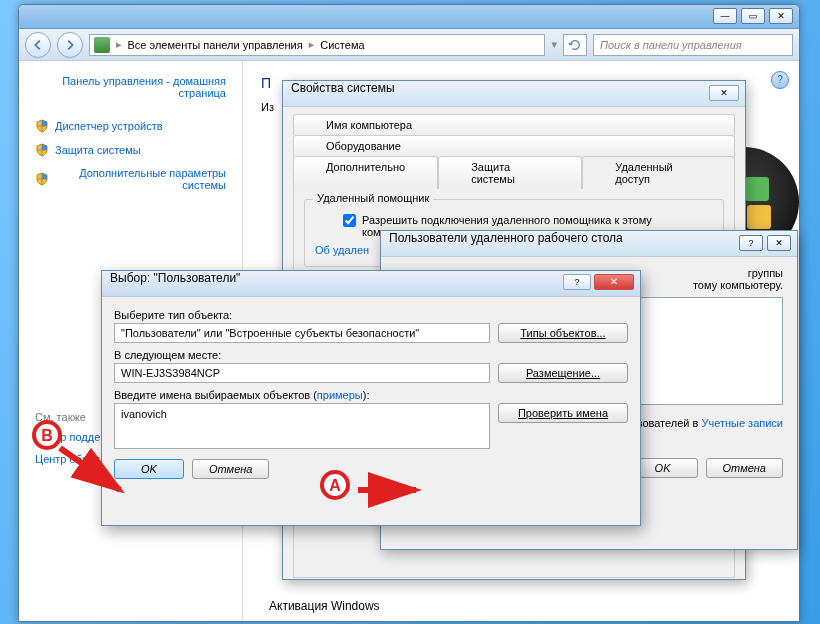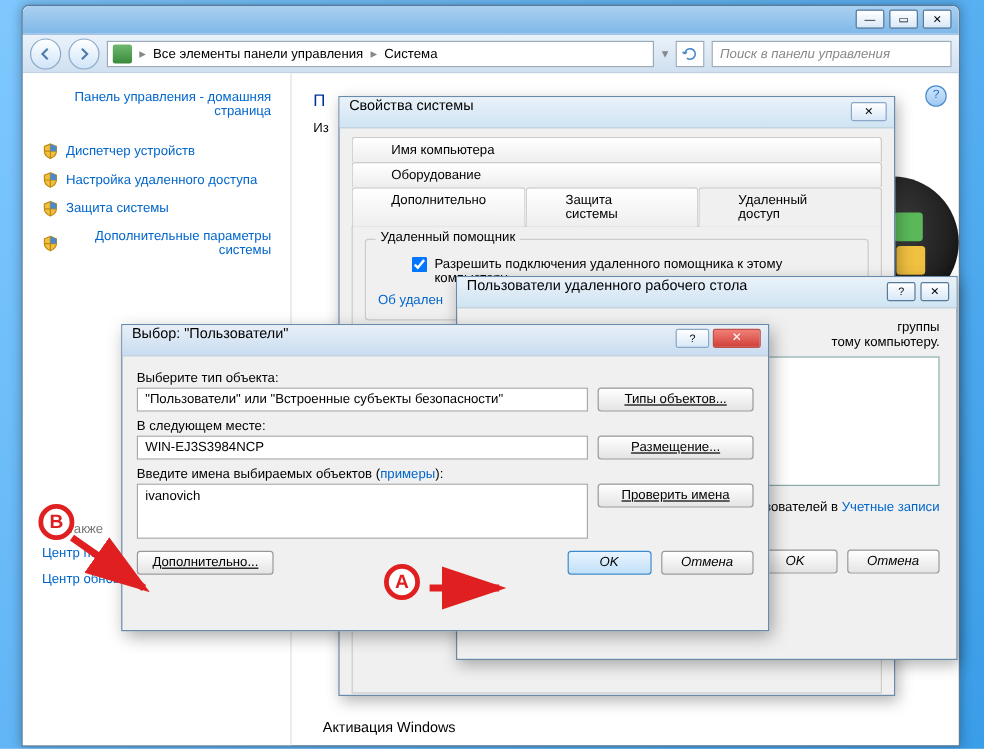--- a/index.html
+++ b/index.html
@@ -134,29 +134,20 @@
             </svg></span>
         <span>Диспетчер устройств</span>
       </div>
       <div class="sidebar-link">
         <span class="shield-icon"><svg viewBox="0 0 14 14">
               <path d="M7 1 L12 3 V7c0 3-2.5 5-5 6C4.5 12 2 10 2 7V3Z" fill="#f0c040" stroke="#c08a10"></path>
               <path d="M7 1v12" stroke="#c08a10"></path>
               <path d="M2 7h10" stroke="#c08a10"></path>
               <path d="M7 1 L12 3 V7H7Z" fill="#4a8acc"></path>
             </svg></span>
-        <span>Настройка удаленного доступа</span>
-      </div>
-      <div class="sidebar-link">
-        <span class="shield-icon"><svg viewBox="0 0 14 14">
-              <path d="M7 1 L12 3 V7c0 3-2.5 5-5 6C4.5 12 2 10 2 7V3Z" fill="#f0c040" stroke="#c08a10"></path>
-              <path d="M7 1v12" stroke="#c08a10"></path>
-              <path d="M2 7h10" stroke="#c08a10"></path>
-              <path d="M7 1 L12 3 V7H7Z" fill="#4a8acc"></path>
-            </svg></span>
         <span>Защита системы</span>
       </div>
       <div class="sidebar-link">
         <span class="shield-icon"><svg viewBox="0 0 14 14">
               <path d="M7 1 L12 3 V7c0 3-2.5 5-5 6C4.5 12 2 10 2 7V3Z" fill="#f0c040" stroke="#c08a10"></path>
               <path d="M7 1v12" stroke="#c08a10"></path>
               <path d="M2 7h10" stroke="#c08a10"></path>
               <path d="M7 1 L12 3 V7H7Z" fill="#4a8acc"></path>
             </svg></span>
         <span>Дополнительные параметры системы</span>
@@ -255,21 +246,20 @@
       <div class="side-btn"><u>Размещение...</u></div>
     </div>
     <div class="field-label">
       <span>Введите имена выбираемых объектов (</span><span class="link-txt">примеры</span><span>):</span>
     </div>
     <div class="field-row">
       <div class="textarea-box">ivanovich</div>
       <div class="side-btn tight"><u>Проверить имена</u></div>
     </div>
     <div class="bottom-row">
-      <div class="side-btn" style="width:auto; padding:3px 12px"><u>Дополнительно...</u></div>
       <div style="display:flex; gap:8px">
         <div class="btn ok-emph">OK</div>
         <div class="btn">Отмена</div>
       </div>
     </div>
   </div>
 </div>
 
 <div class="callout" style="left:320px; top:470px">A</div>
 <div class="arrow" style="left:356px; top:480px">

